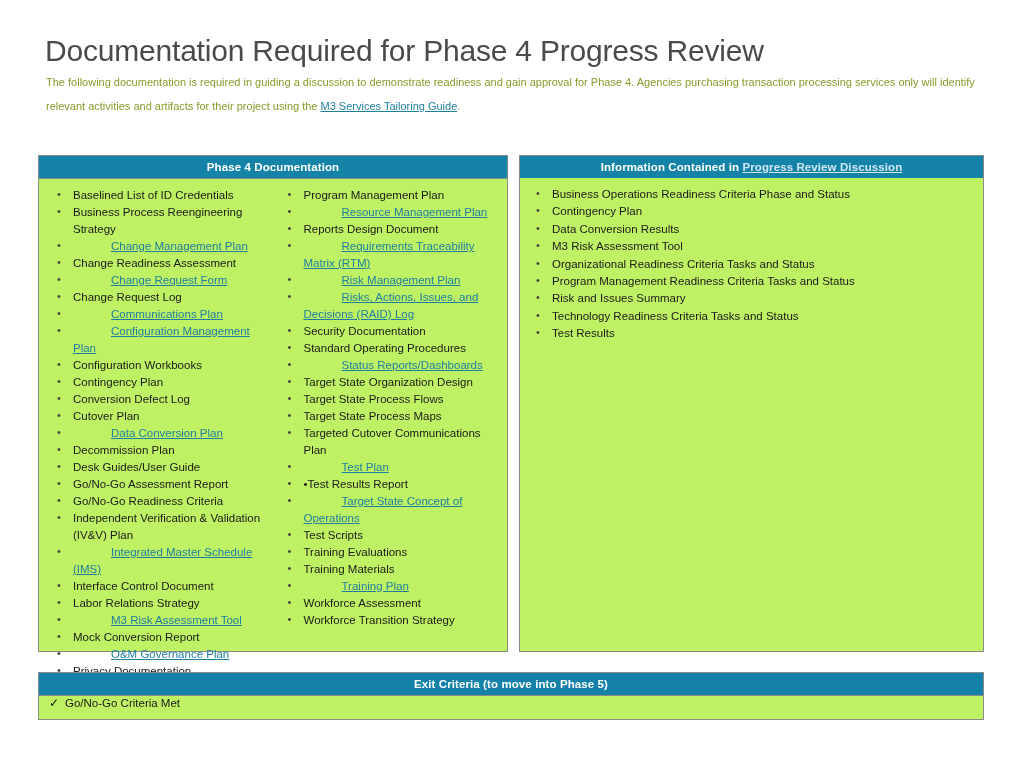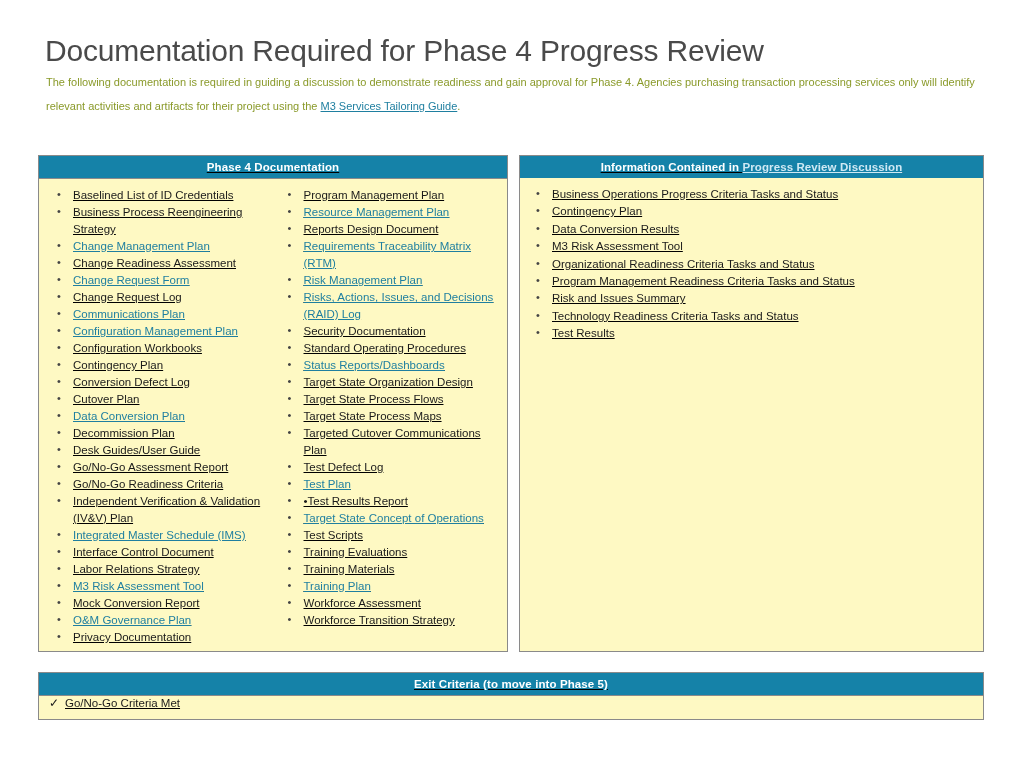--- a/index.html
+++ b/index.html
@@ -35,23 +35,22 @@
     color: #8a9a2a;
   }
   .subtitle .link {
     color: #1f7fa0;
     text-decoration: underline;
   }
 
   .panel {
     position: absolute;
     border: 1px solid #8a8a8a;
-    background: #fef9c3;
+    background: #bef264;
     box-sizing: border-box;
-    text-decoration: underline;
   }
   .panel-header {
     background: #1582a8;
     color: #ffffff;
     font-size: 11.5px;
     font-weight: bold;
     text-align: center;
     padding: 5px 0 5px 0;
     letter-spacing: 0.1px;
   }
@@ -99,20 +98,21 @@
     content: "\2022";
     position: absolute;
     left: 12px;
     top: -1px;
     font-size: 11px;
     color: #444;
   }
   ul.bullets li .lk {
     color: #1f7fa0;
     text-decoration: underline;
+    margin-left: 38px;
   }
 
   
   #info-panel {
     left: 519px;
     top: 155px;
     width: 465px;
     height: 497px;
   }
   #info-panel ul.bullets li {
@@ -204,41 +204,40 @@
               <li><span class="lk">Requirements Traceability Matrix (RTM)</span></li>
               <li><span class="lk">Risk Management Plan</span></li>
               <li><span class="lk">Risks, Actions, Issues, and Decisions (RAID) Log </span></li>
               <li><span>Security Documentation</span></li>
               <li><span>Standard Operating Procedures</span></li>
               <li><span class="lk">Status Reports/Dashboards</span></li>
               <li><span>Target State Organization Design</span></li>
               <li><span>Target State Process Flows</span></li>
               <li><span>Target State Process Maps</span></li>
               <li><span>Targeted Cutover Communications Plan</span></li>
-              <li><span>Test Defect Log</span></li>
               <li><span class="lk">Test Plan</span></li>
               <li><span>•Test Results Report</span></li>
               <li><span class="lk">Target State Concept of Operations</span></li>
               <li><span>Test Scripts</span></li>
               <li><span>Training Evaluations</span></li>
               <li><span>Training Materials</span></li>
               <li><span class="lk">Training Plan </span></li>
               <li><span>Workforce Assessment</span></li>
               <li><span>Workforce Transition Strategy</span></li>
             </ul>
         </div>
       </div>
     </div>
   </div>
 
   <div class="panel" id="info-panel">
     <div class="panel-header"><span>Information Contained in </span><span class="hdr-link">Progress Review Discussion</span></div>
     <div class="panel-body">
       <ul class="bullets" id="info-list">
-          <li><span>Business Operations Progress Criteria Tasks and Status</span></li>
+          <li><span>Business Operations Readiness Criteria Phase and Status</span></li>
           <li><span>Contingency Plan</span></li>
           <li><span>Data Conversion Results</span></li>
           <li><span>M3 Risk Assessment Tool</span></li>
           <li><span>Organizational Readiness Criteria Tasks and Status</span></li>
           <li><span>Program Management Readiness Criteria Tasks and Status</span></li>
           <li><span>Risk and Issues Summary</span></li>
           <li><span>Technology Readiness Criteria Tasks and Status</span></li>
           <li><span>Test Results</span></li>
         </ul>
     </div>

